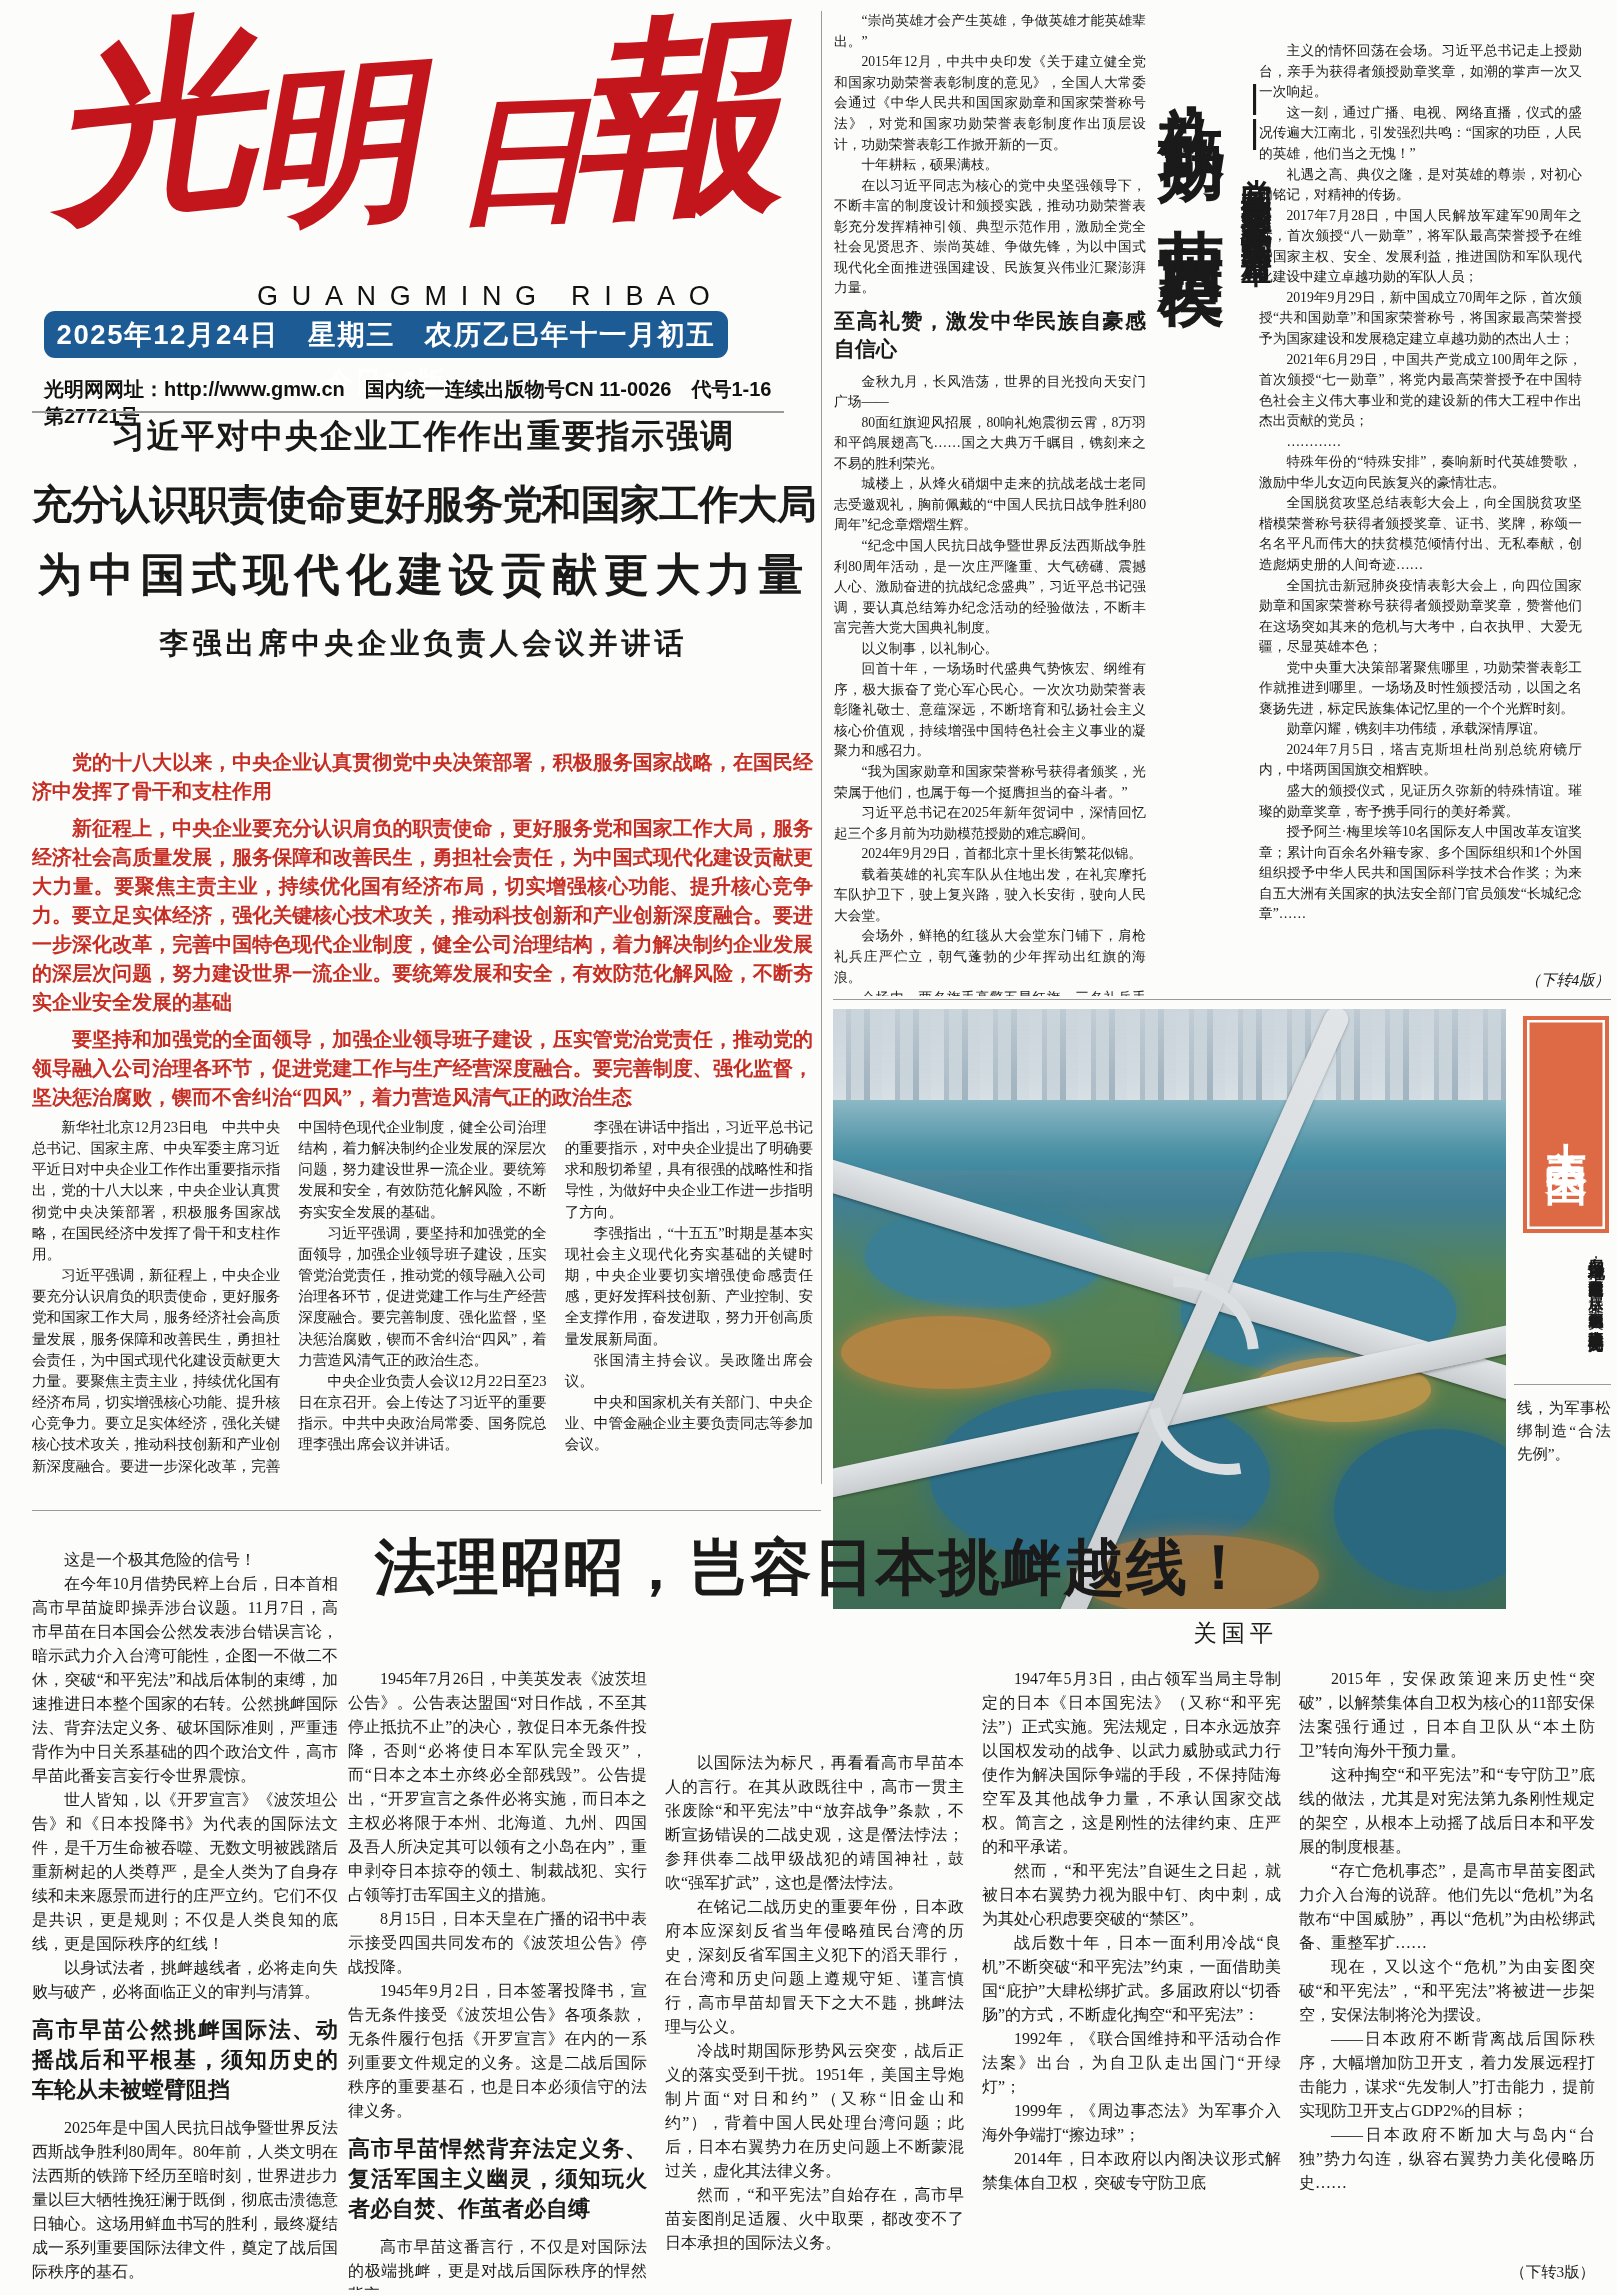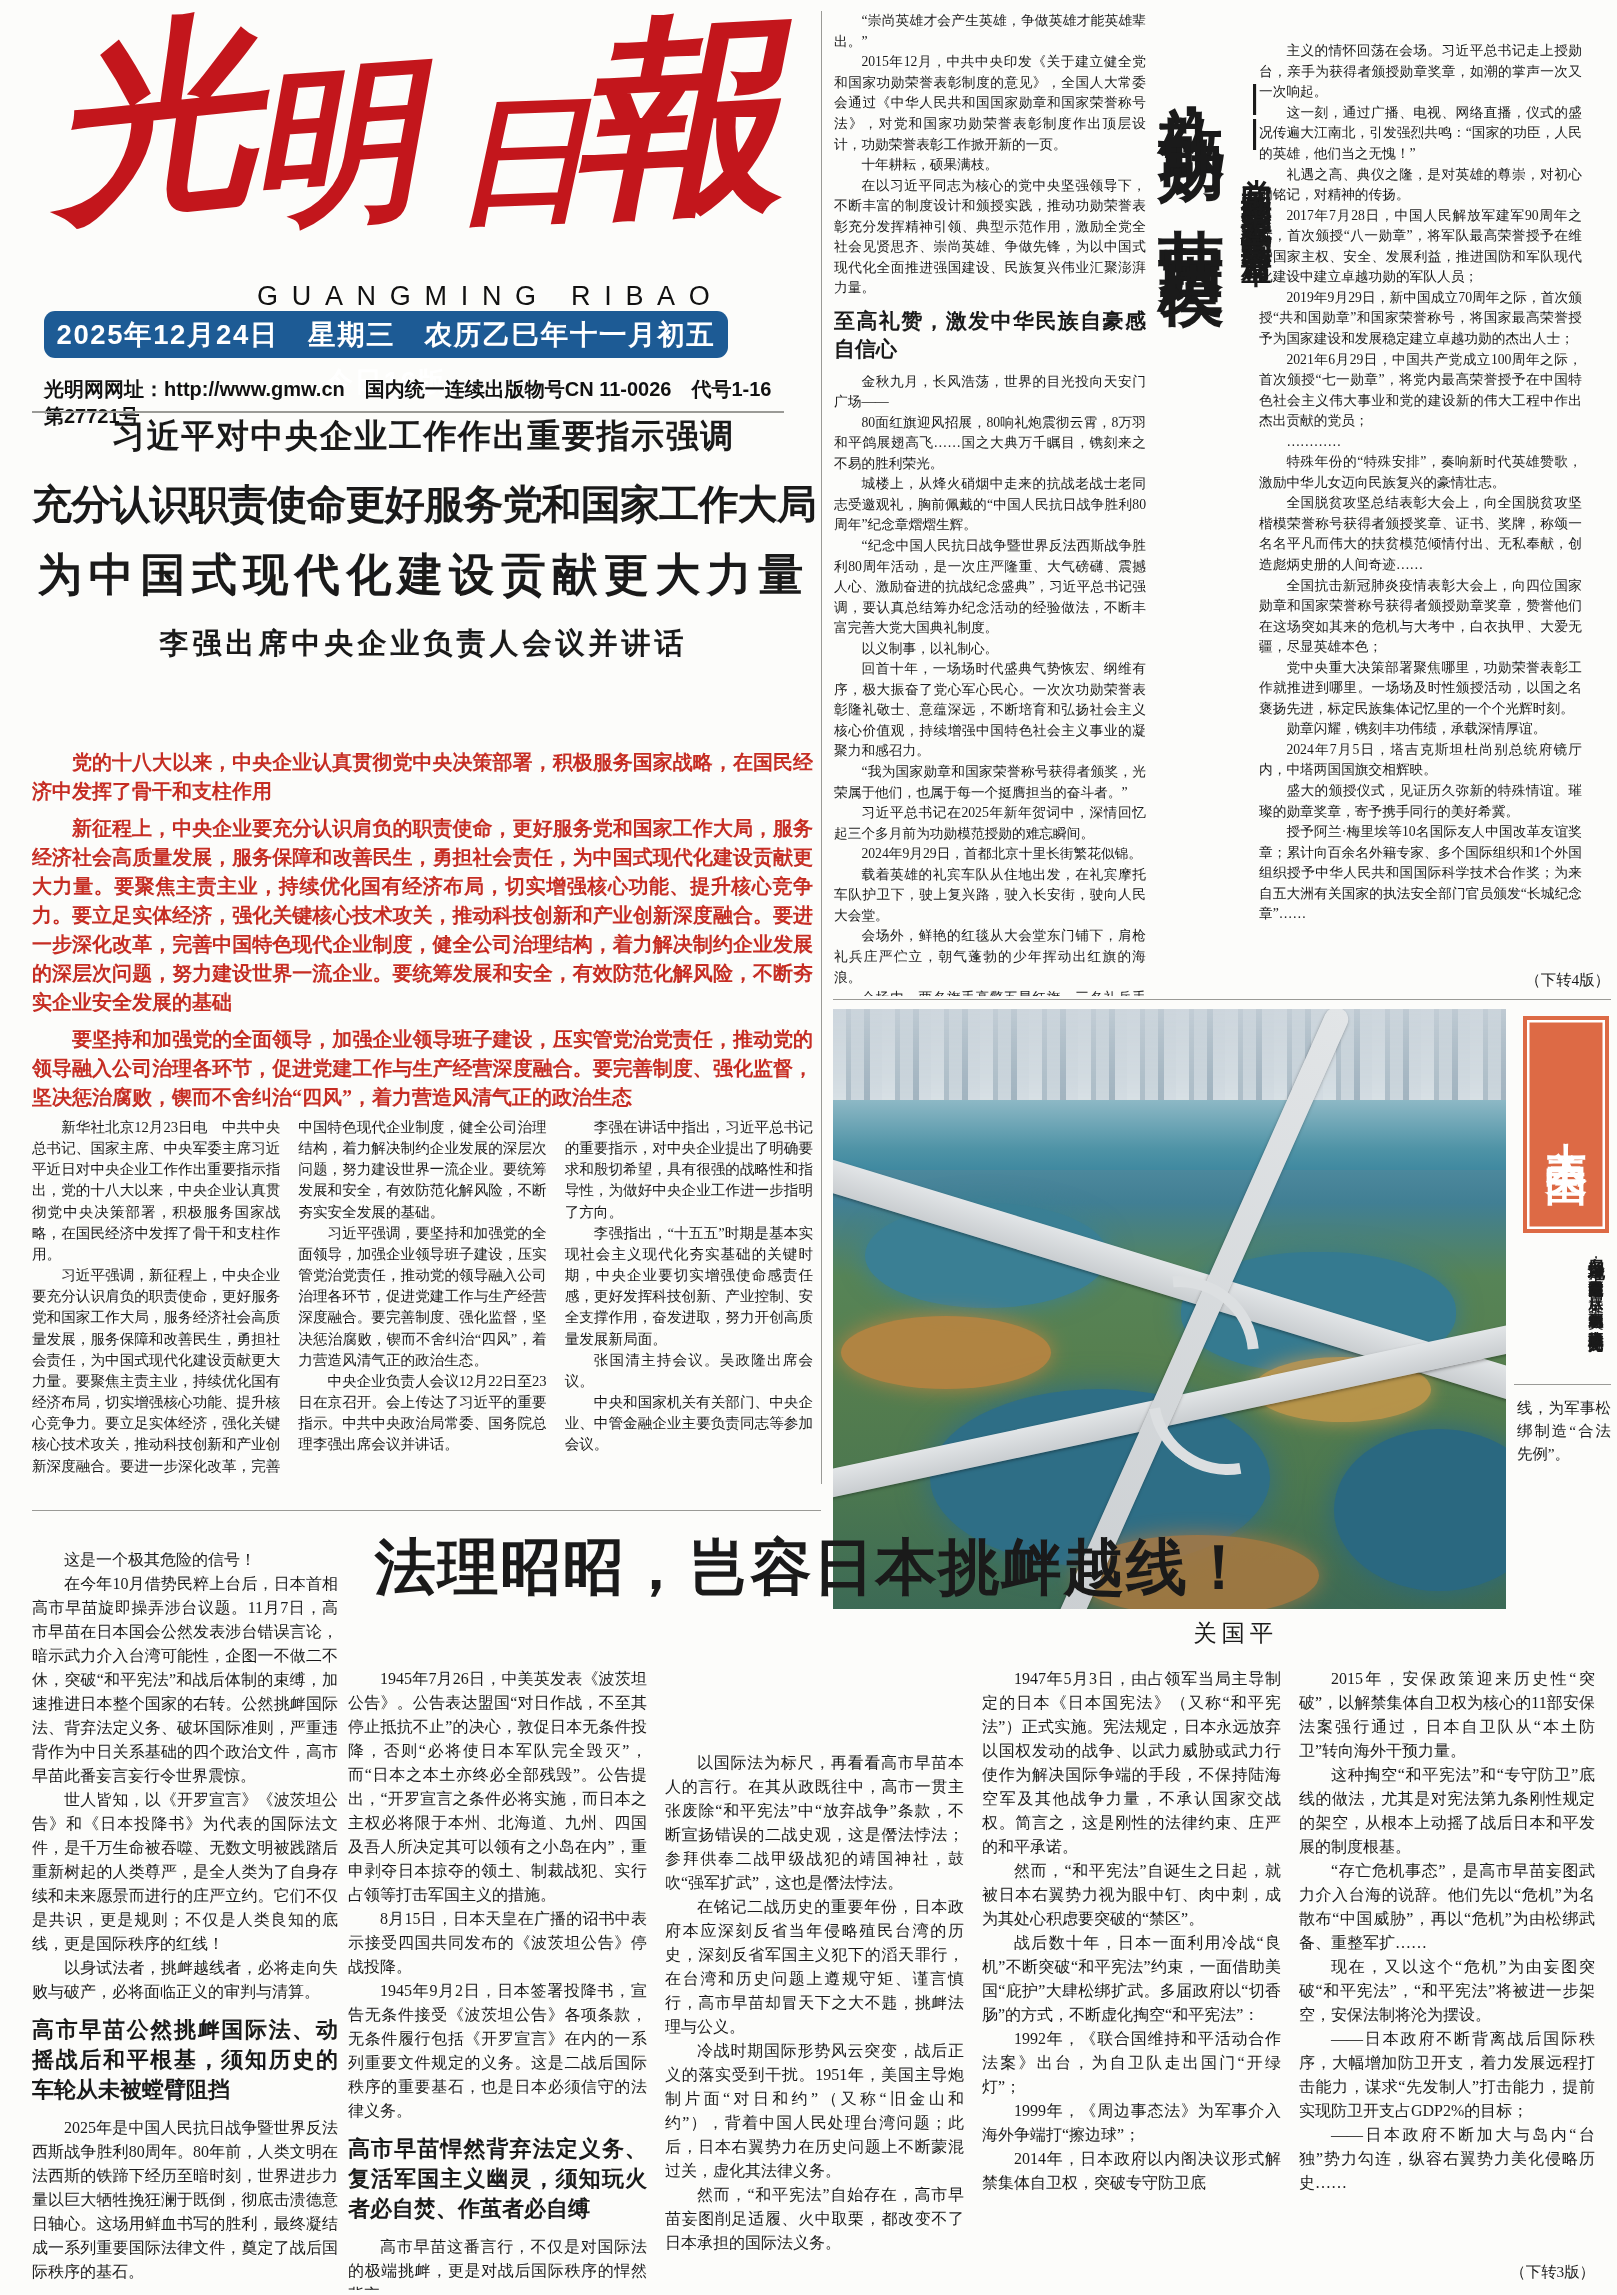--- a/index.html
+++ b/index.html
@@ -156,21 +156,21 @@
       <p>…………</p>
       <p>特殊年份的“特殊安排”，奏响新时代英雄赞歌，激励中华儿女迈向民族复兴的豪情壮志。</p>
       <p>全国脱贫攻坚总结表彰大会上，向全国脱贫攻坚楷模荣誉称号获得者颁授奖章、证书、奖牌，称颂一名名平凡而伟大的扶贫模范倾情付出、无私奉献，创造彪炳史册的人间奇迹……</p>
       <p>全国抗击新冠肺炎疫情表彰大会上，向四位国家勋章和国家荣誉称号获得者颁授勋章奖章，赞誉他们在这场突如其来的危机与大考中，白衣执甲、大爱无疆，尽显英雄本色；</p>
       <p>党中央重大决策部署聚焦哪里，功勋荣誉表彰工作就推进到哪里。一场场及时性颁授活动，以国之名褒扬先进，标定民族集体记忆里的一个个光辉时刻。</p>
       <p>勋章闪耀，镌刻丰功伟绩，承载深情厚谊。</p>
       <p>2024年7月5日，塔吉克斯坦杜尚别总统府镜厅内，中塔两国国旗交相辉映。</p>
       <p>盛大的颁授仪式，见证历久弥新的特殊情谊。璀璨的勋章奖章，寄予携手同行的美好希冀。</p>
       <p>授予阿兰·梅里埃等10名国际友人中国改革友谊奖章；累计向百余名外籍专家、多个国际组织和1个外国组织授予中华人民共和国国际科学技术合作奖；为来自五大洲有关国家的执法安全部门官员颁发“长城纪念章”……</p>
     </div>
-  <div class="jump-note" style="left:1287px;top:970px;width:323px;">（下转4版）</div>
+  <div class="jump-note" style="left:1287px;top:970px;width:323px;font-style:italic;">（下转4版）</div>
 
   <div class="rule" style="left:833px;top:999px;width:778px;height:0.8px;"></div>
 
   <div class="photo">
     <div class="ph ph-city"></div>
     <div class="ph ph-river"></div>
     <div class="ph ph-lake1"></div>
     <div class="ph ph-lake2"></div>
     <div class="ph ph-lake3"></div>
     <div class="ph ph-lake4"></div>

